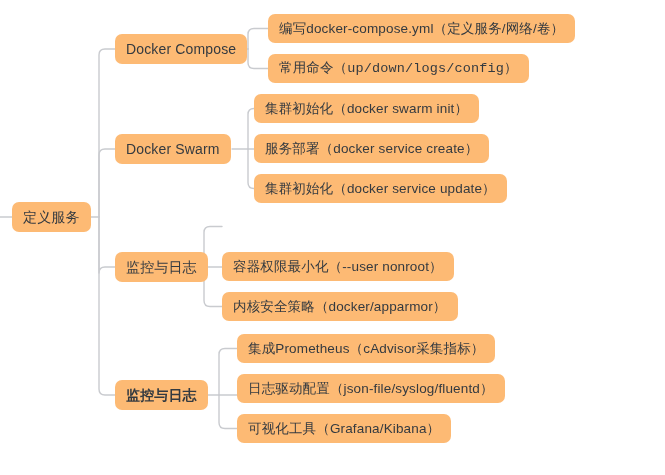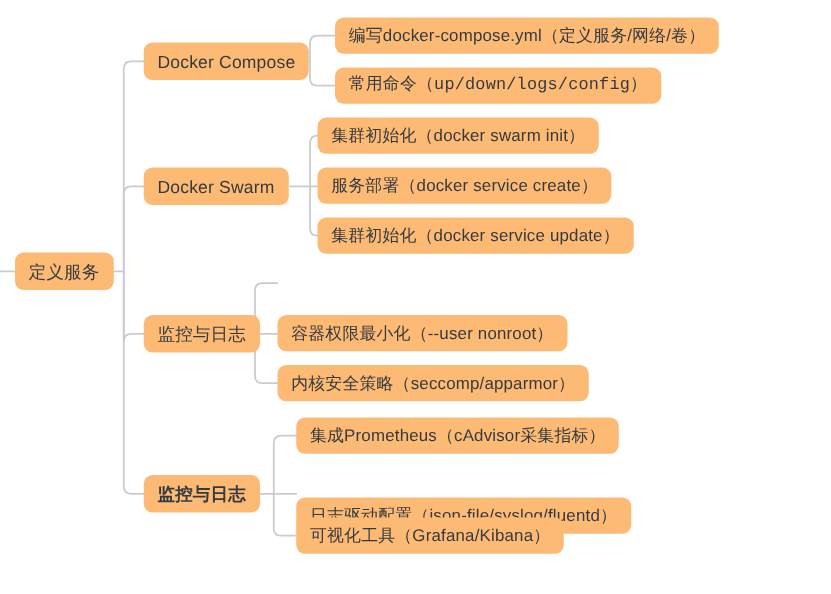--- a/index.html
+++ b/index.html
@@ -125,29 +125,29 @@
     <span class="node-label">集群初始化（docker service update）</span>
   </div>
 
   <div class="node branch" style="left:115px; top:252px;">
     <span class="node-label">监控与日志</span>
   </div>
   <div class="node leaf" style="left:222px; top:252px;">
     <span class="node-label">容器权限最小化（--user nonroot）</span>
   </div>
   <div class="node leaf" style="left:222px; top:292px;">
-    <span class="node-label">内核安全策略（seccomp/apparmor）</span>
+    <span class="node-label">内核安全策略（docker/apparmor）</span>
   </div>
 
   <div class="node branch" style="left:115px; top:380px;font-weight:bold;">
     <span class="node-label">监控与日志</span>
   </div>
   <div class="node leaf" style="left:237px; top:334px;">
     <span class="node-label">集成Prometheus（cAdvisor采集指标）</span>
   </div>
-  <div class="node leaf" style="left:237px; top:374px;margin-top:24px;">
+  <div class="node leaf" style="left:237px; top:374px;">
     <span class="node-label">日志驱动配置（json-file/syslog/fluentd）</span>
   </div>
   <div class="node leaf" style="left:237px; top:414px;">
     <span class="node-label">可视化工具（Grafana/Kibana）</span>
   </div>
 
 </div>
 
 </body></html>

